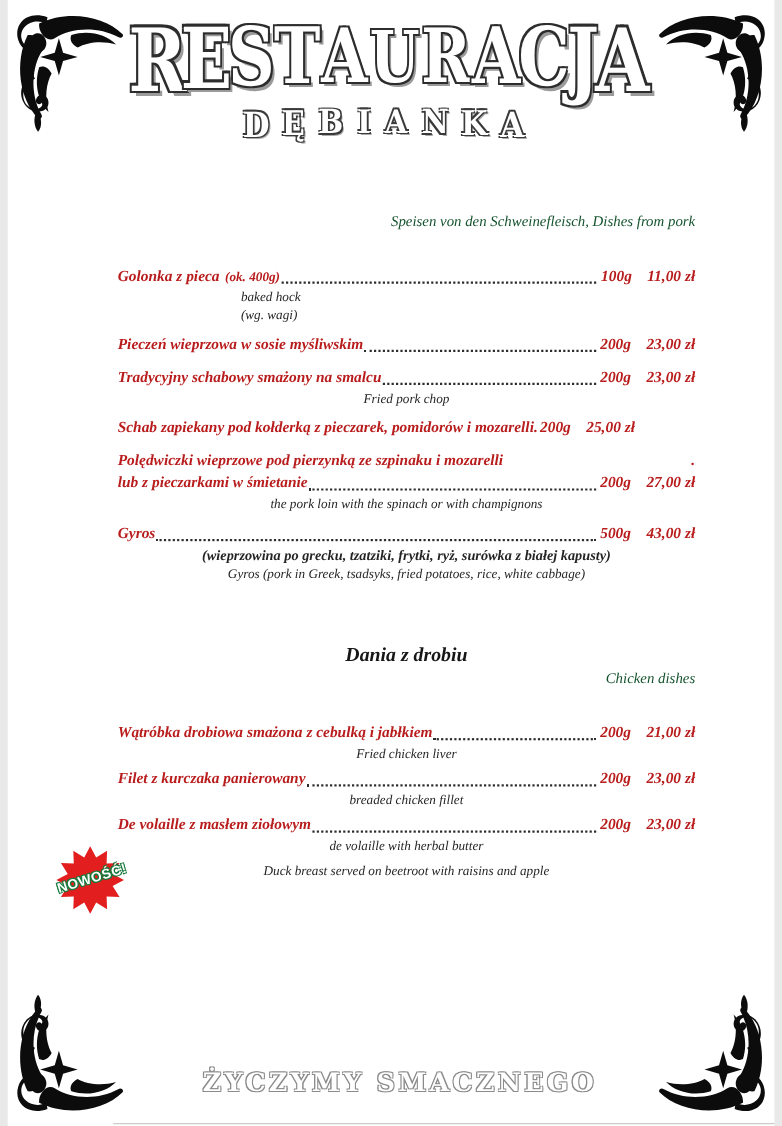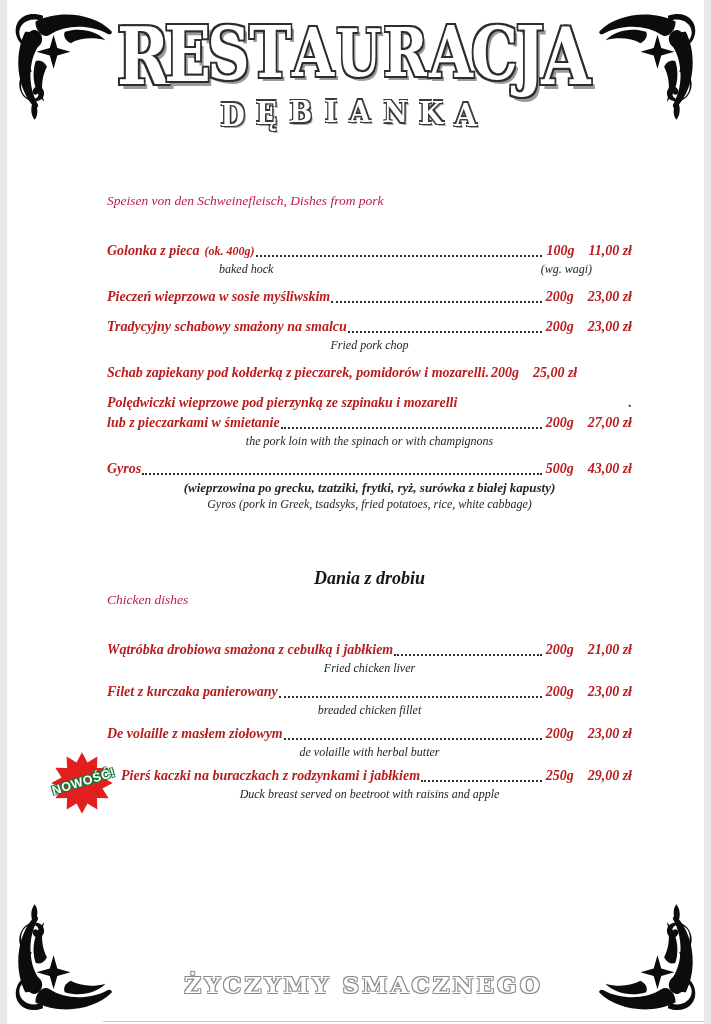--- a/index.html
+++ b/index.html
@@ -33,21 +33,21 @@
                  2px 2px 0 #aaaaaa;
     white-space:nowrap;
   }
   .logo-line1 span,.logo-line2 span{display:inline-block; transform-origin:center bottom;}
   
   .menu{position:absolute; top:190px; left:100px; width:525px;}
   .section-title{
     text-align:center; font-weight:700; font-style:italic; font-size:18px; color:#161616;
   }
   .section-sub{
-    text-align:left; font-style:italic; font-size:13.5px; color:#be185d; margin-top:3px;
+    text-align:right; font-style:italic; font-size:13.5px; color:#14532d; margin-top:3px;
   }
   .items{margin-top:32px;}
   .sec2{margin-top:56px;}
   .sec2 .items{}
   .item{margin-bottom:10px;}
   .sec2 .item{margin-bottom:6px;}
   .row{
     display:flex; align-items:baseline; white-space:nowrap;
     font-weight:700; font-style:italic; font-size:14px; color:#b91c1c; line-height:20px;
   }
@@ -57,21 +57,21 @@
     margin:0 2px 4px 1px; align-self:flex-end;
   }
   .spacer{flex:1 1 auto;}
   .wt{margin-left:2px;}
   .pr{margin-left:14px;}
   .descrow{
     text-align:center; font-style:italic; font-size:12px; color:#242424; line-height:16px;
   }
   .descrow.bold{font-weight:700; font-size:13px; line-height:17px;}
   .descrow.split{
-    display:flex; justify-content:space-between; text-align:left; padding-left:112px;
+    display:flex; justify-content:space-between; text-align:left; padding-left:112px;flex-direction:column;
   }
   .descrow.split .wgnote{margin-right:40px;}
   
   .item.has-badge{position:relative;}
   .item.has-badge .row{padding-left:14px;}
   .badge{position:absolute; left:-58px; top:-15px; width:66px; height:64px;}
   .badge svg{position:absolute; inset:0; width:100%; height:100%;}
   .badge-label{
     position:absolute; left:2px; top:24px; width:62px; text-align:center;
     font-family:"Liberation Sans","DejaVu Sans",sans-serif;
@@ -245,26 +245,20 @@
           <div class="descrow">de volaille with herbal butter</div>
         </div>
 
         <div class="item has-badge">
           <div class="badge">
             <svg viewBox="0 0 100 100">
               <polygon fill="#e31e1f" points="98,50 81.9,58.5 91.6,74 73.3,73.3 74,91.6 58.5,81.9 50,98 41.5,81.9 26,91.6 26.7,73.3 8.4,74 18.1,58.5 2,50 18.1,41.5 8.4,26 26.7,26.7 26,8.4 41.5,18.1 50,2 58.5,18.1 74,8.4 73.3,26.7 91.6,26 81.9,41.5"></polygon>
             </svg>
             <div class="badge-label">NOWOŚĆ!</div>
           </div>
-          <div class="row">
-            <span class="nm">Pierś kaczki na buraczkach z rodzynkami i jabłkiem</span>
-            <span class="dots"></span>
-            <span class="wt">250g</span>
-            <span class="pr">29,00 zł</span>
-          </div>
           <div class="descrow">Duck breast served on beetroot with raisins and apple</div>
         </div>
 
       </div>
     </div>
 
   </div>
 
   <div class="footer">ŻYCZYMY SMACZNEGO</div>
   <div class="bottom-rule"></div>

